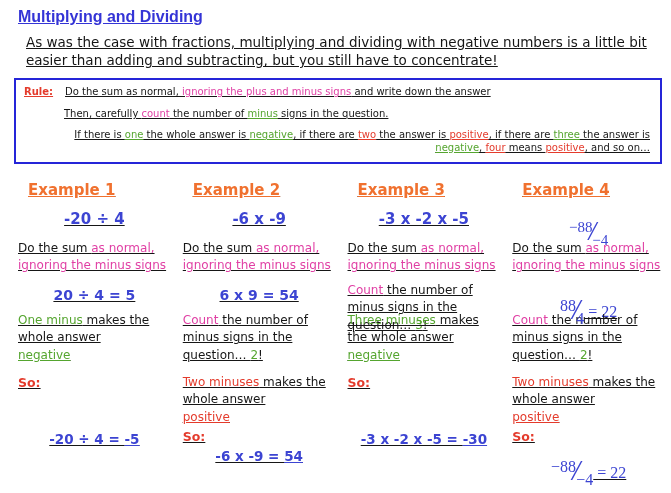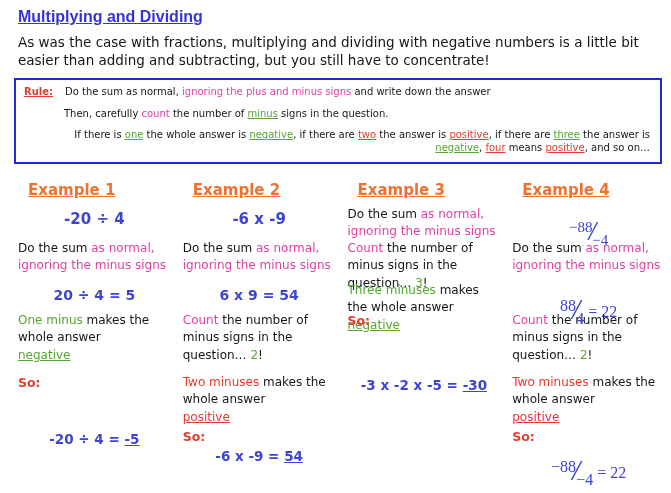--- a/index.html
+++ b/index.html
@@ -3,27 +3,27 @@
 <meta charset="utf-8">
 <style>
   :root{
     --title-blue:#3434d6; --math-blue:#3c44d2; --pink:#e03fa4; --green:#55a52f;
     --red:#e43b2c; --orange:#f0712f; --ink:#161616; --box-border:#2525d8;
   }
   *{ box-sizing:border-box; }
   body{ margin:0; background:#ffffff; }
   .page{
     width:671px; height:493px; background:#fff; overflow:hidden; position:relative;
-    font-family:"DejaVu Sans", sans-serif; color:var(--ink);
+    font-family:"DejaVu Sans", sans-serif; color:var(--ink);text-decoration:underline;
   }
   .title{
     font-family:"Liberation Sans", sans-serif; font-size:16px; font-weight:bold;
     color:var(--title-blue); text-decoration:underline; margin:0; padding:8px 0 0 18px;
   }
-  .intro{ font-size:13.5px; line-height:1.35; margin:7px 14px 0 18px; }
+  .intro{ font-size:13.5px; line-height:1.35; margin:7px 14px 0 26px; }
   .rule-box{
     border:2px solid var(--box-border); margin:9px 9px 0 14px; padding:6px 8px 8px 8px;
     font-size:10px; line-height:1.25;
   }
   .rule-box p{ margin:0; }
   .rl1{ margin-top:2px; }
   .rl2{ padding-left:40px; margin-top:9px !important; }
   .rl3{ padding-left:40px; padding-right:2px; margin-top:9px !important;text-align:right; }
   .rule-label{ color:var(--red); font-weight:bold; text-decoration:underline; margin-right:12px; }
   .u{ text-decoration:underline; }
@@ -96,20 +96,21 @@
       <div class="step"><span>Do the sum </span><span class="c-pink">as normal, ignoring the minus signs</span></div>
       <div class="intermediate">6 x 9 = 54</div>
       <div class="count"><span class="c-pink">Count</span><span> the number of minus signs in the question… </span><span class="c-green">2</span><span>!</span></div>
       <div class="concl"><span class="c-red">Two minuses</span><span> makes the whole answer</span><span class="word c-red u">positive</span></div>
       <div class="so">So:</div>
       <div class="final"><span>-6 x -9 = </span><span class="answer">54</span></div>
     </div>
 
     <div class="col">
       <div class="ex-header">Example 3</div>
+      <div class="problem">-3 x -2 x -5</div>
       <div class="step"><span>Do the sum </span><span class="c-pink">as normal, ignoring the minus signs</span></div>
       <div class="count"><span class="c-pink">Count</span><span> the number of minus signs in the question… </span><span class="c-green">3</span><span>!</span></div>
       <div class="concl"><span class="c-green">Three minuses</span><span> makes the whole answer</span><span class="word c-green u">negative</span></div>
       <div class="so">So:</div>
       <div class="final"><span>-3 x -2 x -5 = </span><span class="answer">-30</span></div>
     </div>
 
     <div class="col">
       <div class="ex-header">Example 4</div>
       <div class="problem">

